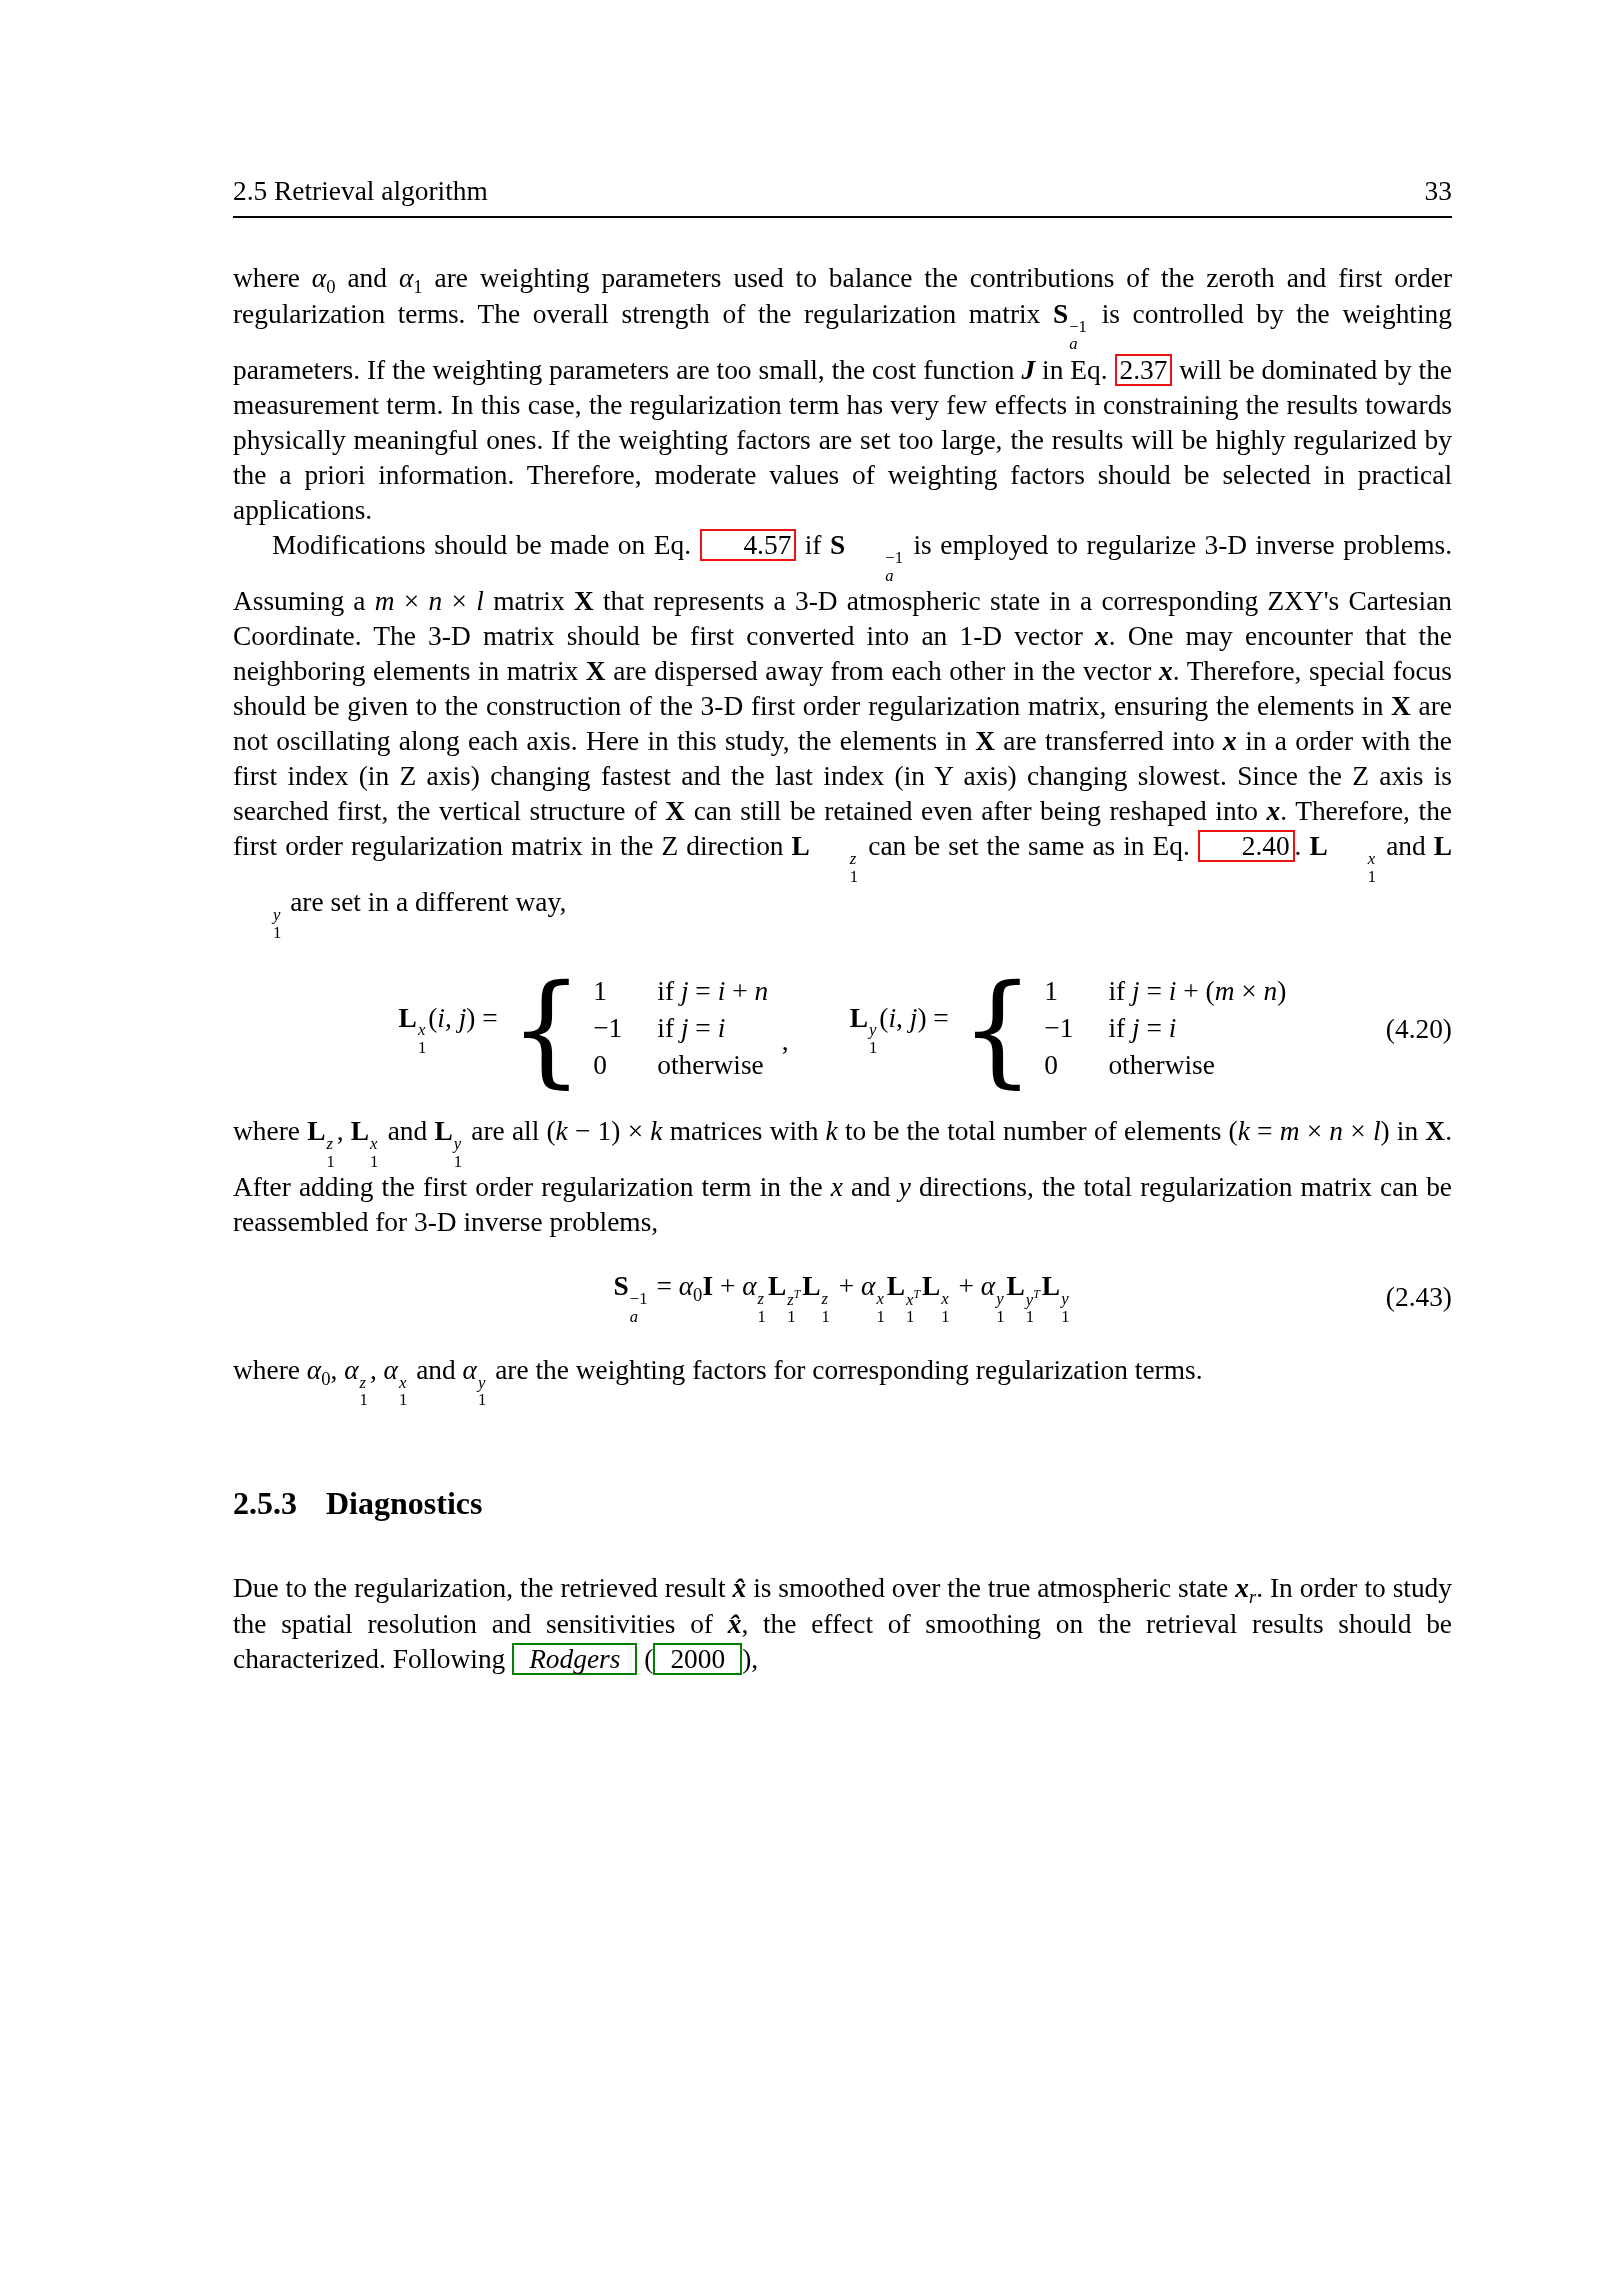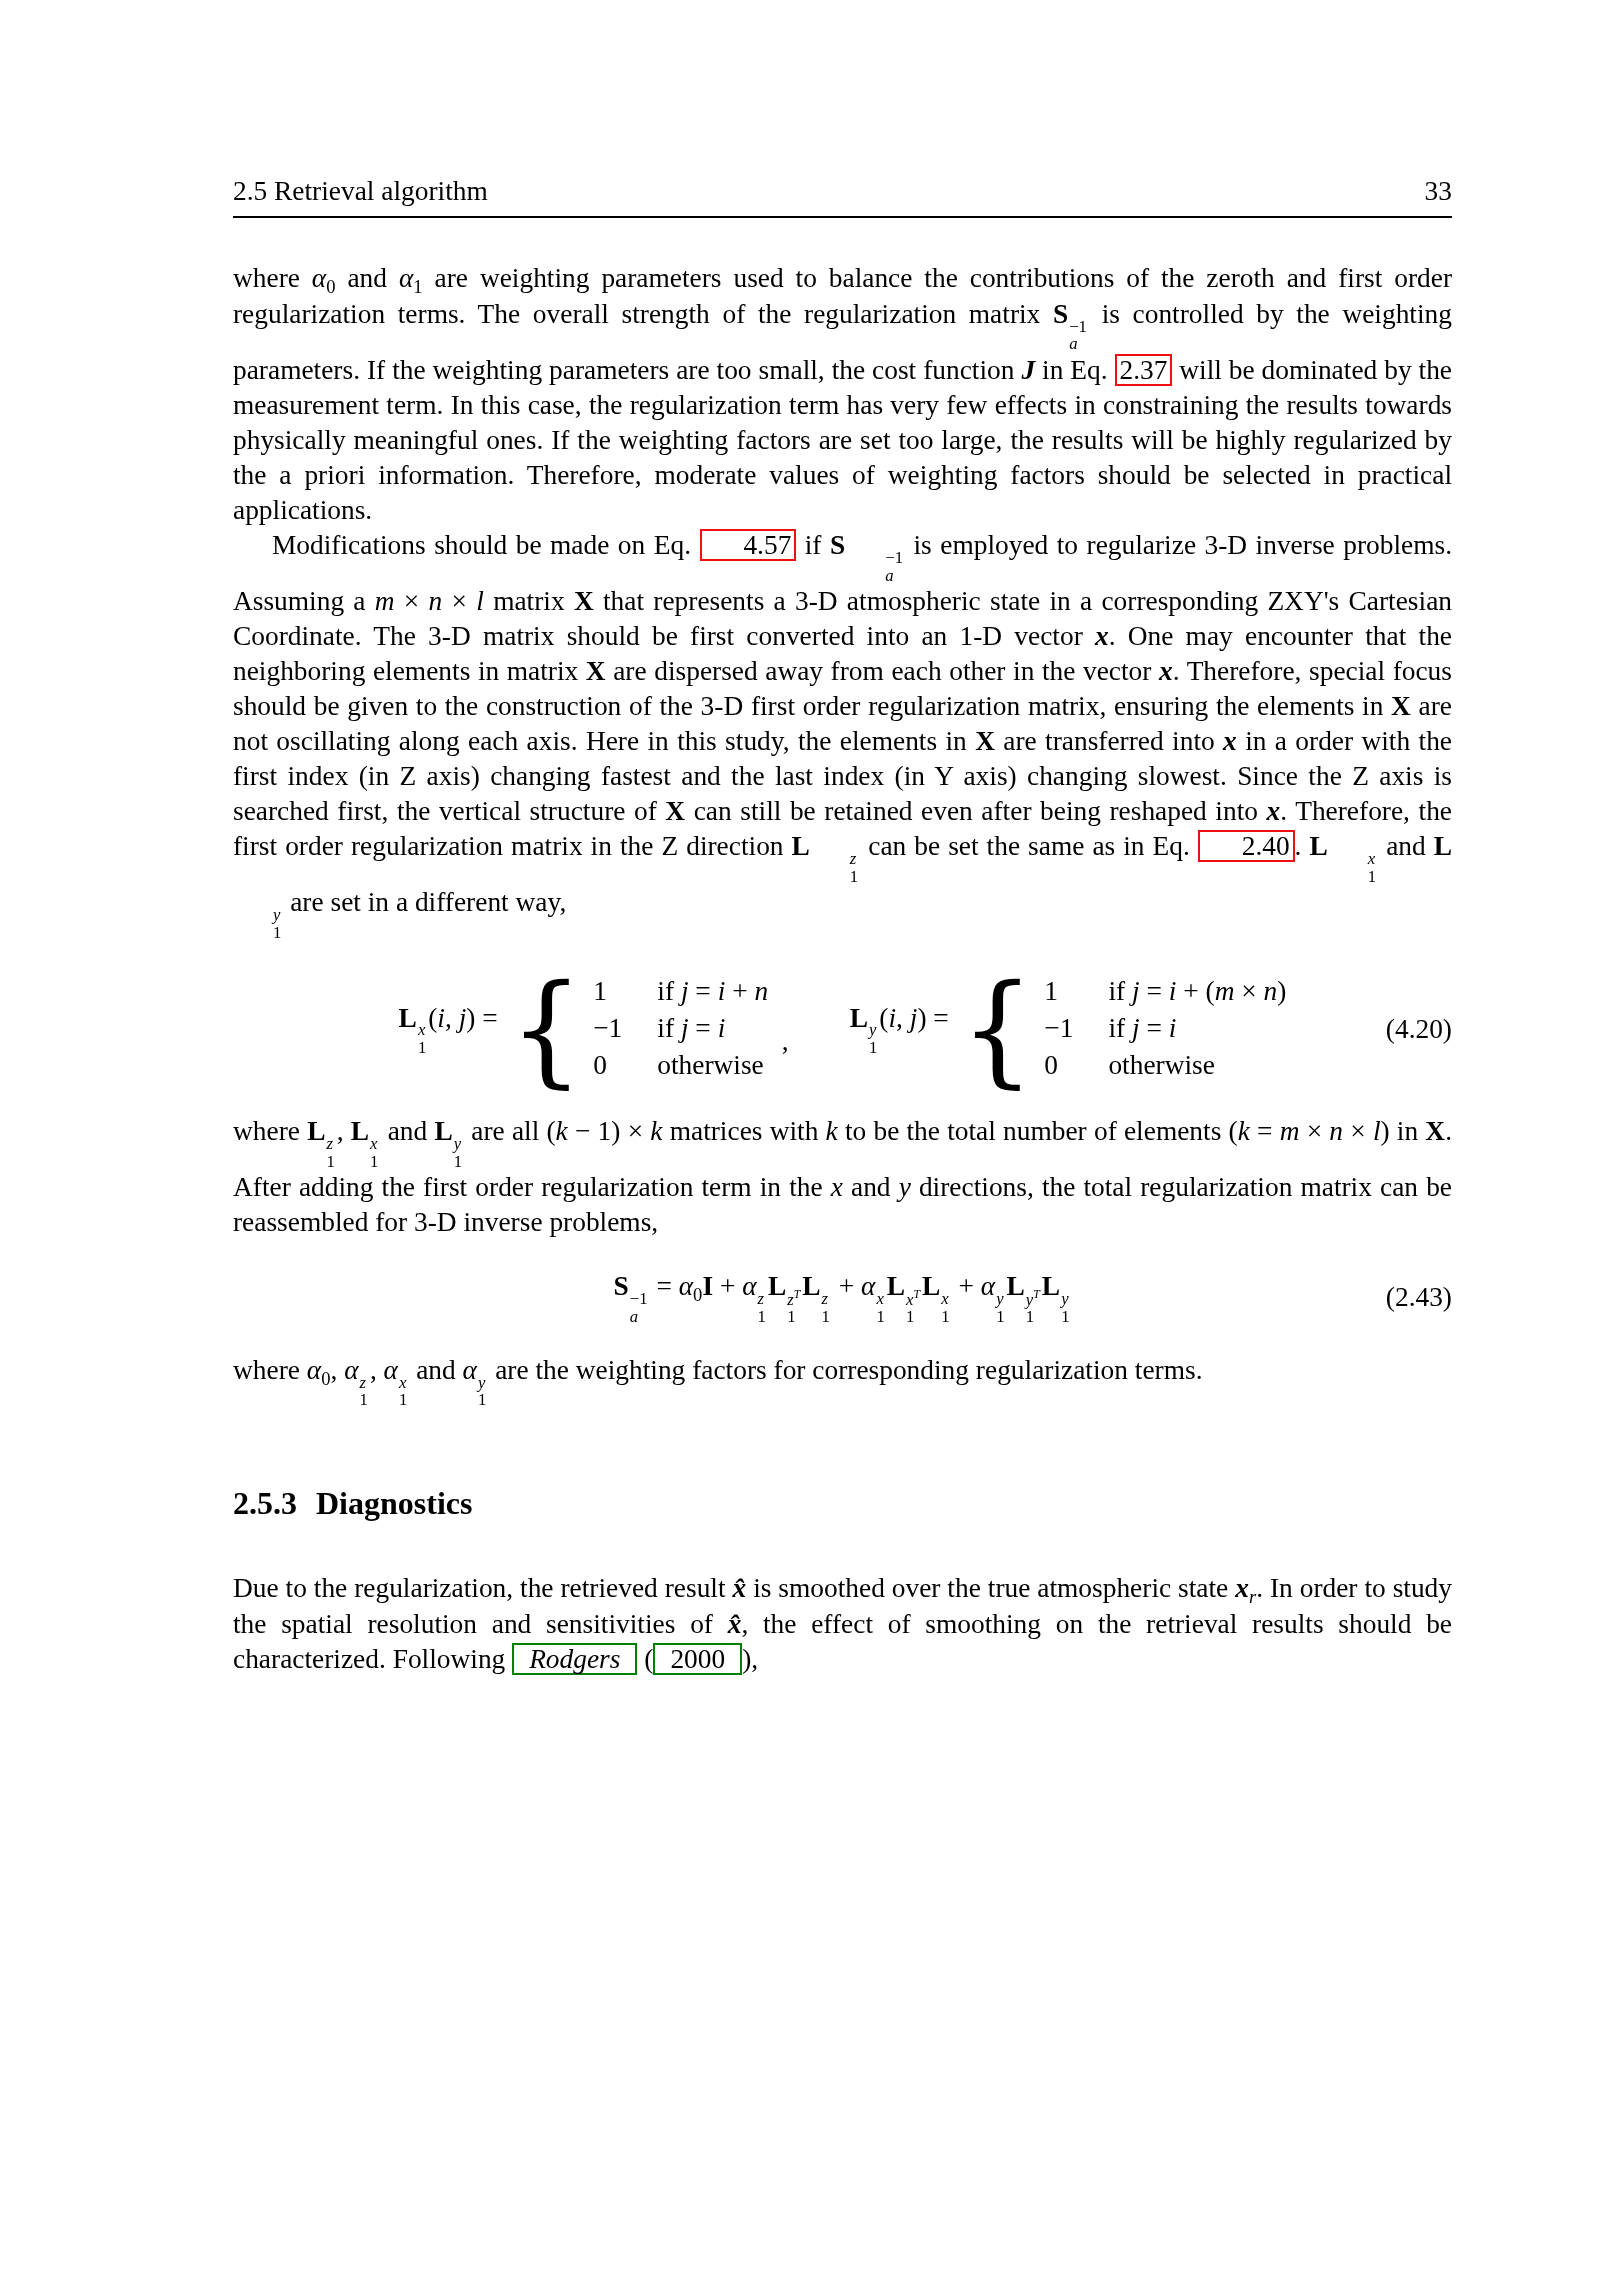--- a/index.html
+++ b/index.html
@@ -96,21 +96,21 @@
   .eq-label {
     position: absolute;
     right: 0;
     top: 50%;
     transform: translateY(-50%);
   }
   .eq-single { white-space: nowrap; }
 
   .section-heading {
     display: flex;
-    gap: 19px;
+    gap: 29px;
     font-size: 32px;
     font-weight: 700;
     margin: 76px 0 49px 0;
     text-align: center;
   }
 </style>
 </head>
 <body>
 
 <div class="page">

